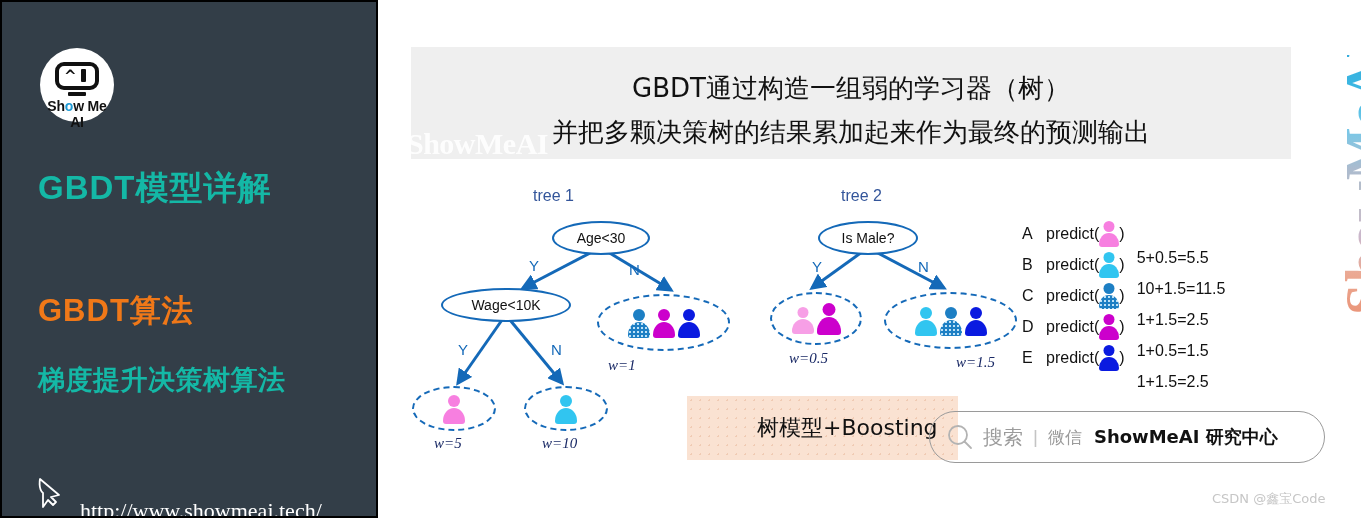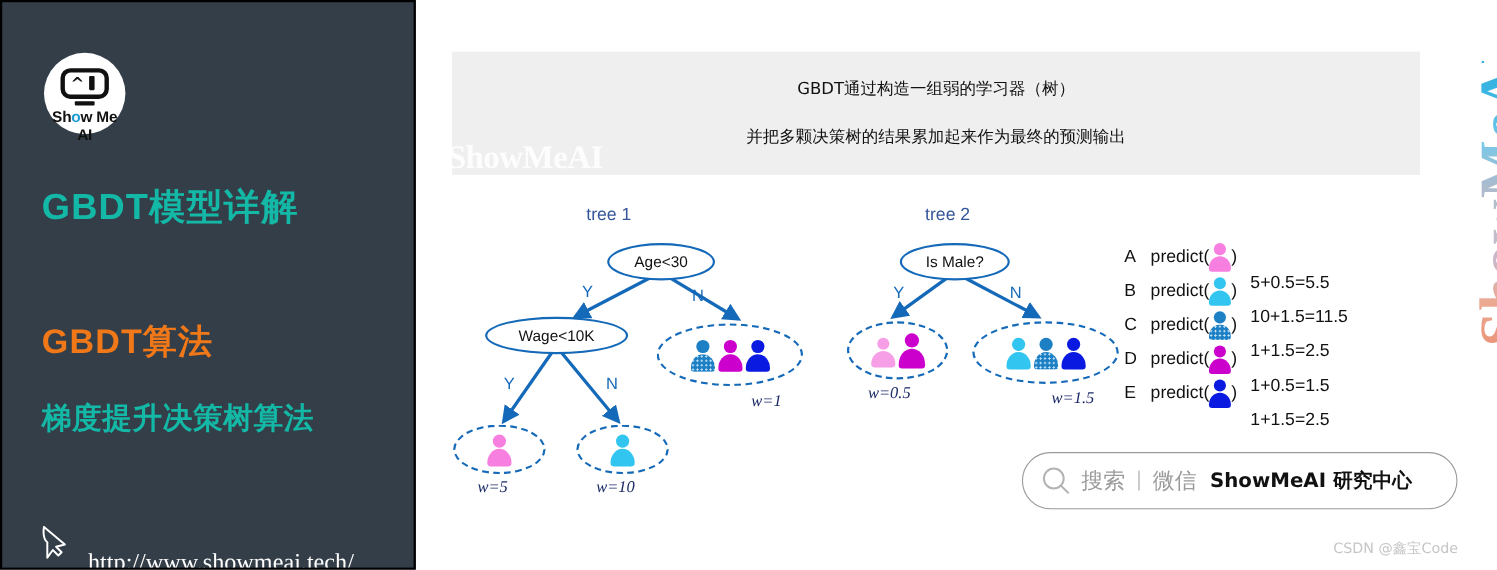--- a/index.html
+++ b/index.html
@@ -28,21 +28,21 @@
   #title-algo{top:288px;font-size:31px;font-weight:bold;color:#f07818;letter-spacing:1px;}
   #title-sub{top:360px;font-size:27px;font-weight:bold;letter-spacing:0.5px;}
 
   #url-row{position:absolute;left:34px;top:460px;display:flex;align-items:center;gap:14px;}
   #url-row .cursor-ic{width:30px;height:34px;}
   #url-text{font-family:"Liberation Serif","DejaVu Serif",serif;font-size:22px;color:#ffffff;margin-top:36px;}
 
   
   #banner{position:absolute;left:411px;top:47px;width:880px;height:112px;background:#efefef;}
   #banner .line{position:absolute;left:0;width:880px;text-align:center;color:#111;
-        font-family:"DejaVu Sans","Liberation Sans",sans-serif;font-size:15px;}
+        font-family:"DejaVu Sans","Liberation Sans",sans-serif;font-size:26px;}
   #banner-l1{top:24px;}
   #banner-l2{top:68px;}
   #banner-wm{position:absolute;left:-4px;top:80px;font-family:"Liberation Serif","DejaVu Serif",serif;
         font-size:30px;font-weight:bold;color:#ffffff;opacity:.92;letter-spacing:-0.5px;}
 
   
   #side-wm{position:absolute;left:1236px;top:153px;width:260px;height:64px;
         transform:rotate(-90deg);transform-origin:center center;
         font-family:"Liberation Serif","DejaVu Serif",serif;font-size:56px;font-weight:bold;
         letter-spacing:1px;white-space:nowrap;
@@ -86,21 +86,21 @@
         background-size:9px 9px;}
   #peach-text{position:absolute;left:70px;top:17px;font-size:22px;color:#111;
         font-family:"DejaVu Sans","Liberation Sans",sans-serif;white-space:nowrap;}
   #searchbar{position:absolute;left:929px;top:411px;width:396px;height:52px;
         border:1.5px solid #9a9a9a;border-radius:26px;background:rgba(255,255,255,0.0);
         display:flex;align-items:center;box-sizing:border-box;}
   #searchbar .mag{margin-left:16px;}
   #search-ph{margin-left:9px;font-size:20px;color:#9b9b9b;
         font-family:"DejaVu Sans","Liberation Sans",sans-serif;}
   #search-div{margin-left:10px;color:#c4c4c4;font-size:19px;}
-  #search-wx{margin-left:10px;font-size:20px;color:#9b9b9b;
+  #search-wx{margin-left:10px;font-size:17px;color:#9b9b9b;
         font-family:"DejaVu Sans","Liberation Sans",sans-serif;text-align:right;}
   #search-brand{margin-left:12px;font-size:18px;font-weight:bold;color:#111;
         font-family:"DejaVu Sans","Liberation Sans",sans-serif;white-space:nowrap;}
 
   #csdn{position:absolute;left:1212px;top:490px;font-size:13px;color:#c6c6c6;
         font-family:"DejaVu Sans","Liberation Sans",sans-serif;}
 </style>
 </head>
 <body>
 
@@ -178,21 +178,21 @@
     </span>
     <span class="person" style="width:22px;height:30px;">
       <span class="head" style="top:1px;width:12px;height:12px;background:#cc00cc;"></span>
       <span class="body" style="top:14px;width:22px;height:16px;background:#cc00cc;"></span>
     </span>
     <span class="person" style="width:22px;height:30px;">
       <span class="head" style="top:1px;width:12px;height:12px;background:#0a1ae0;"></span>
       <span class="body" style="top:14px;width:22px;height:16px;background:#0a1ae0;"></span>
     </span>
   </div>
-  <div class="wlab" style="left:683px;top:357px;">w=1</div>
+  <div class="wlab" style="left:608px;top:357px;">w=1</div>
 
   <div class="leaf" style="left:412px;top:386px;width:84px;height:45px;">
     <span class="person" style="width:22px;height:30px;">
       <span class="head" style="top:1px;width:12px;height:12px;background:#f77fe0;"></span>
       <span class="body" style="top:14px;width:22px;height:16px;background:#f77fe0;"></span>
     </span>
   </div>
   <div class="wlab" style="left:434px;top:435px;">w=5</div>
 
   <div class="leaf" style="left:524px;top:386px;width:84px;height:45px;">
@@ -293,20 +293,23 @@
       <span class="pfn">predict(</span>
       <span class="person" style="width:20px;height:26px;">
         <span class="head" style="top:0px;width:11px;height:11px;background:#0a1ae0;"></span>
         <span class="body" style="top:12px;width:20px;height:14px;background:#0a1ae0;"></span>
       </span>
       <span class="pfn">)</span>
       <span class="pval">1+1.5=2.5</span>
     </div>
   </div>
 
+  <div id="peach">
+    <div id="peach-text">树模型+Boosting</div>
+  </div>
 
   <div id="searchbar">
     <svg class="mag" width="28" height="28" viewBox="0 0 28 28">
       <circle cx="12" cy="12" r="9" fill="none" stroke="#b3b3b3" stroke-width="1.8"></circle>
       <line x1="18.5" y1="18.5" x2="25" y2="25" stroke="#b3b3b3" stroke-width="1.8" stroke-linecap="round"></line>
     </svg>
     <span id="search-ph">搜索</span>
     <span id="search-div">|</span>
     <span id="search-wx">微信</span>
     <span id="search-brand">ShowMeAI 研究中心</span>

